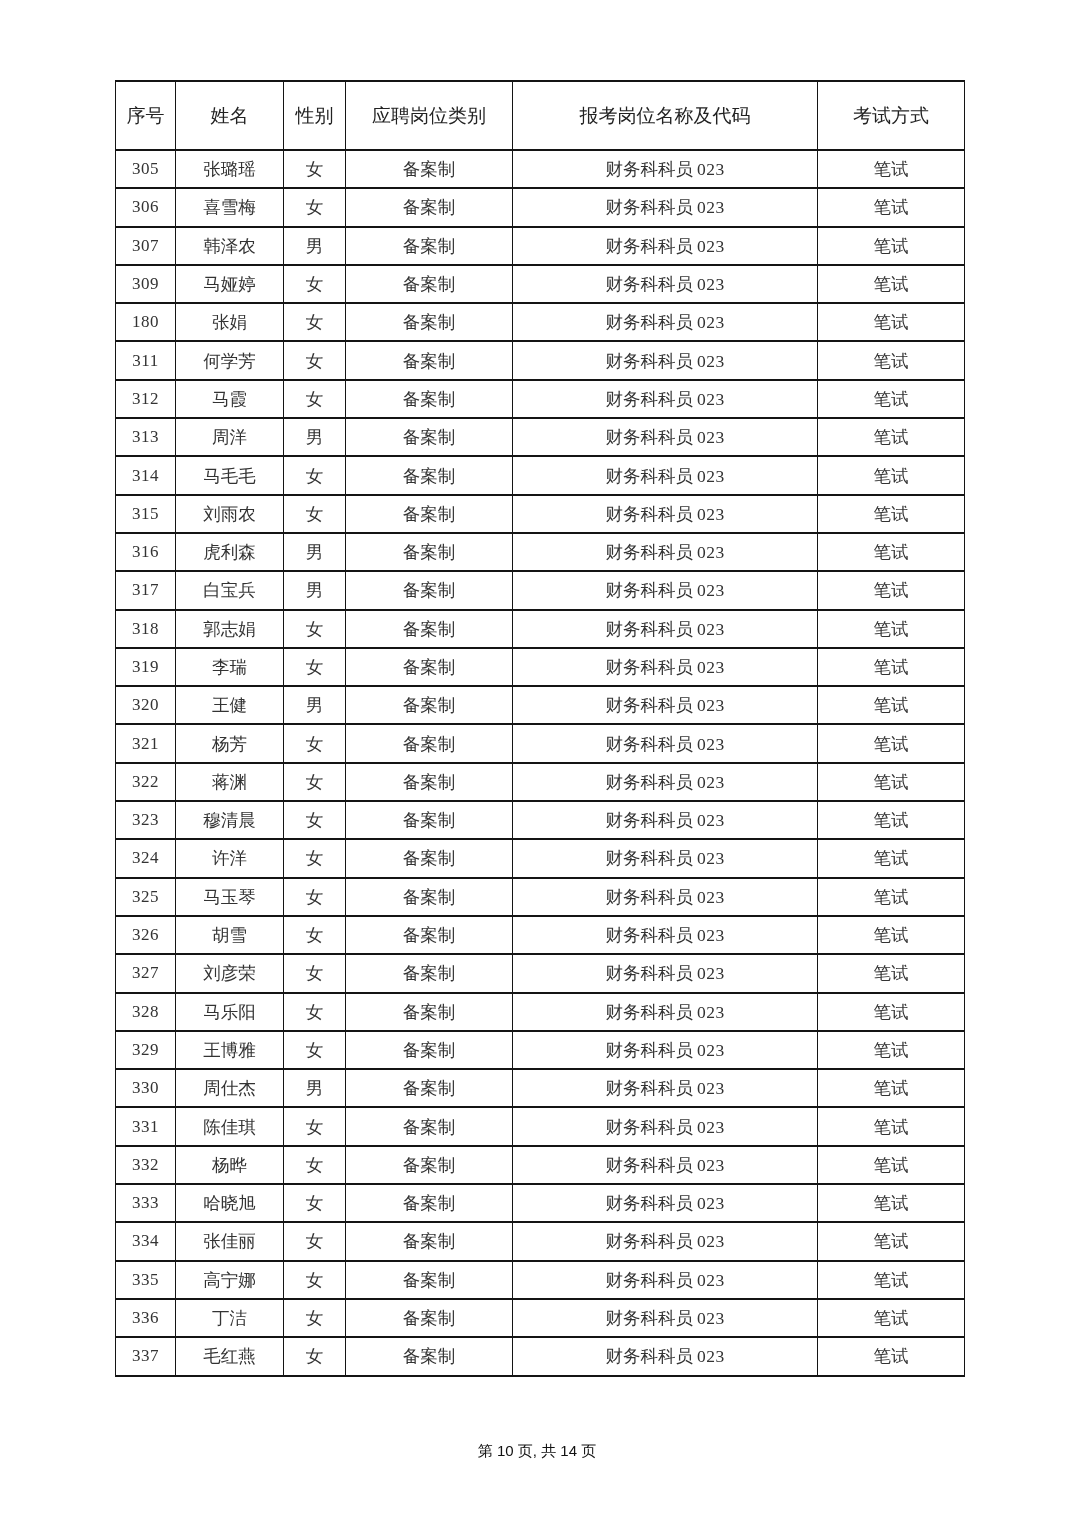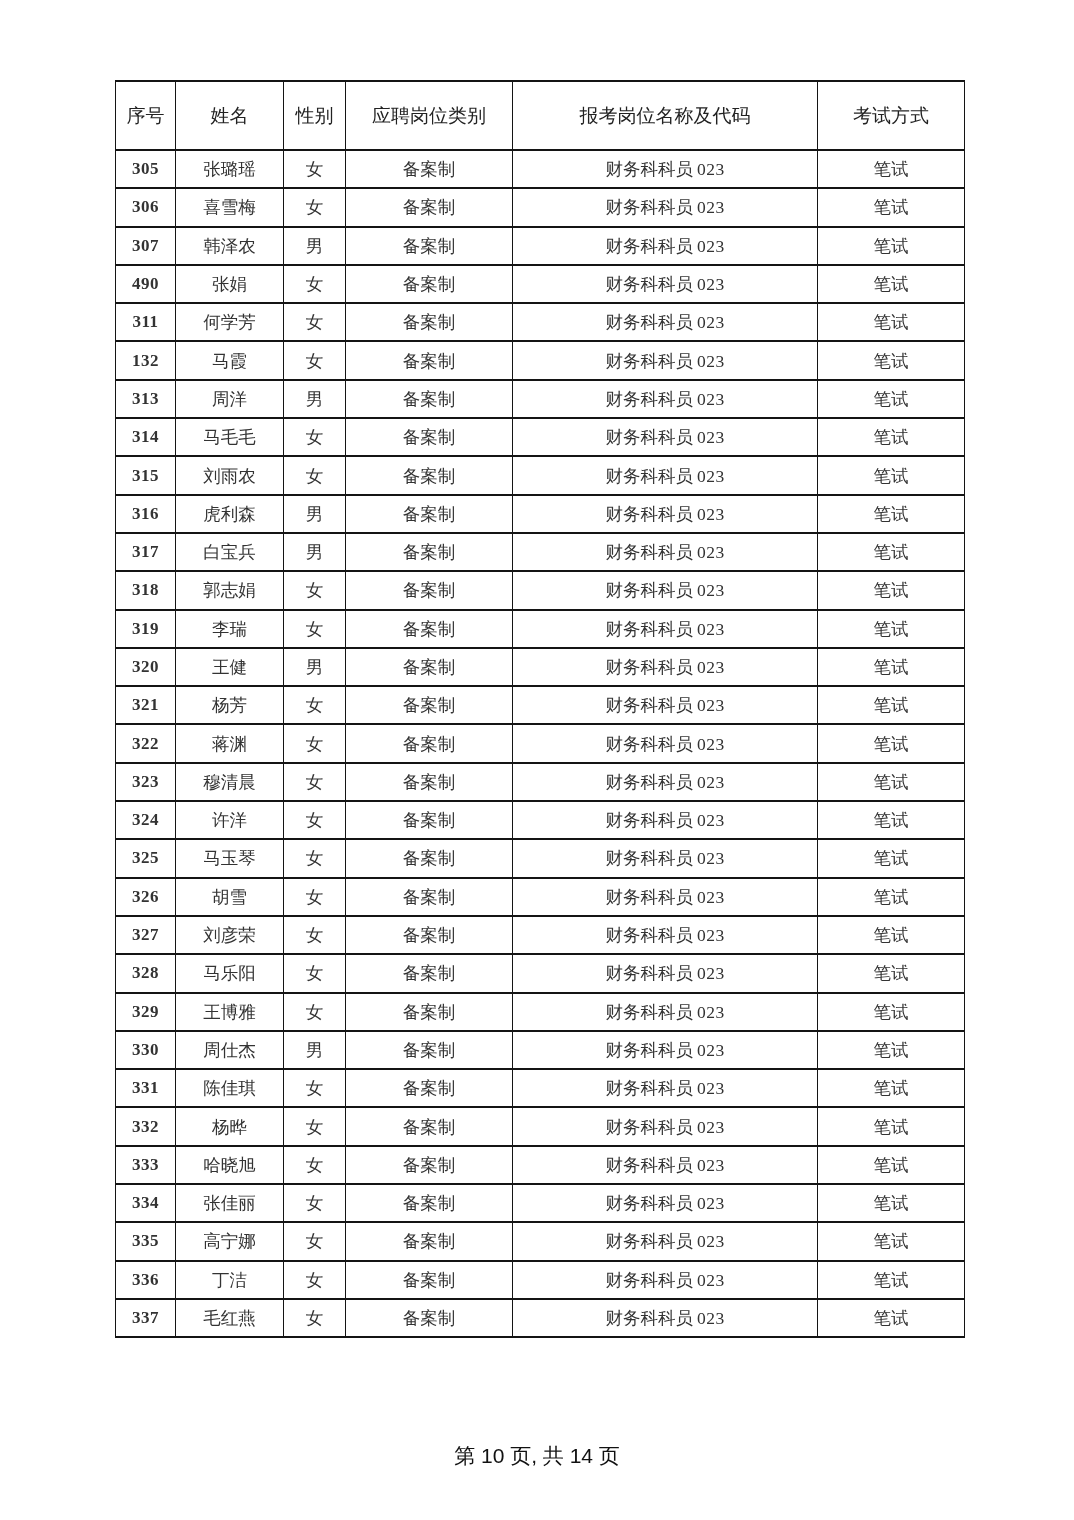--- a/index.html
+++ b/index.html
@@ -40,34 +40,33 @@
     color: #222222;
   }
   .roster td {
     height: 34.3px;
     font-size: 17.5px;
     color: #333333;
   }
   .roster td.num {
     font-size: 17px;
     letter-spacing: 0.5px;
-    font-weight: bold;
   }
   .code {
     margin-left: 4px;
     letter-spacing: 0.5px;
   }
   .page-footer {
     position: absolute;
     top: 1442px;
     left: 0;
     width: 100%;
     text-align: center;
     font-family: "Liberation Sans", sans-serif;
-    font-size: 21px;
+    font-size: 15px;
     color: #111111;
   }
 </style>
 </head>
 <body>
 
 <div class="sheet">
   <table class="roster">
     <colgroup>
       <col style="width:60px">
@@ -112,41 +111,51 @@
     <td class="num">307</td>
     <td>韩泽农</td>
     <td>男</td>
     <td>备案制</td>
     <td>
       <span>财务科科员</span><span class="code num">023</span>
     </td>
     <td>笔试</td>
   </tr>
         <tr>
-    <td class="num">490</td>
+    <td class="num">309</td>
+    <td>马娅婷</td>
+    <td>女</td>
+    <td>备案制</td>
+    <td>
+      <span>财务科科员</span><span class="code num">023</span>
+    </td>
+    <td>笔试</td>
+  </tr>
+        <tr>
+    <td class="num">180</td>
     <td>张娟</td>
     <td>女</td>
     <td>备案制</td>
     <td>
       <span>财务科科员</span><span class="code num">023</span>
     </td>
     <td>笔试</td>
   </tr>
         <tr>
     <td class="num">311</td>
     <td>何学芳</td>
     <td>女</td>
     <td>备案制</td>
     <td>
       <span>财务科科员</span><span class="code num">023</span>
     </td>
     <td>笔试</td>
   </tr>
         <tr>
-    <td class="num">132</td>
+    <td class="num">312</td>
     <td>马霞</td>
     <td>女</td>
     <td>备案制</td>
     <td>
       <span>财务科科员</span><span class="code num">023</span>
     </td>
     <td>笔试</td>
   </tr>
         <tr>
     <td class="num">313</td>

